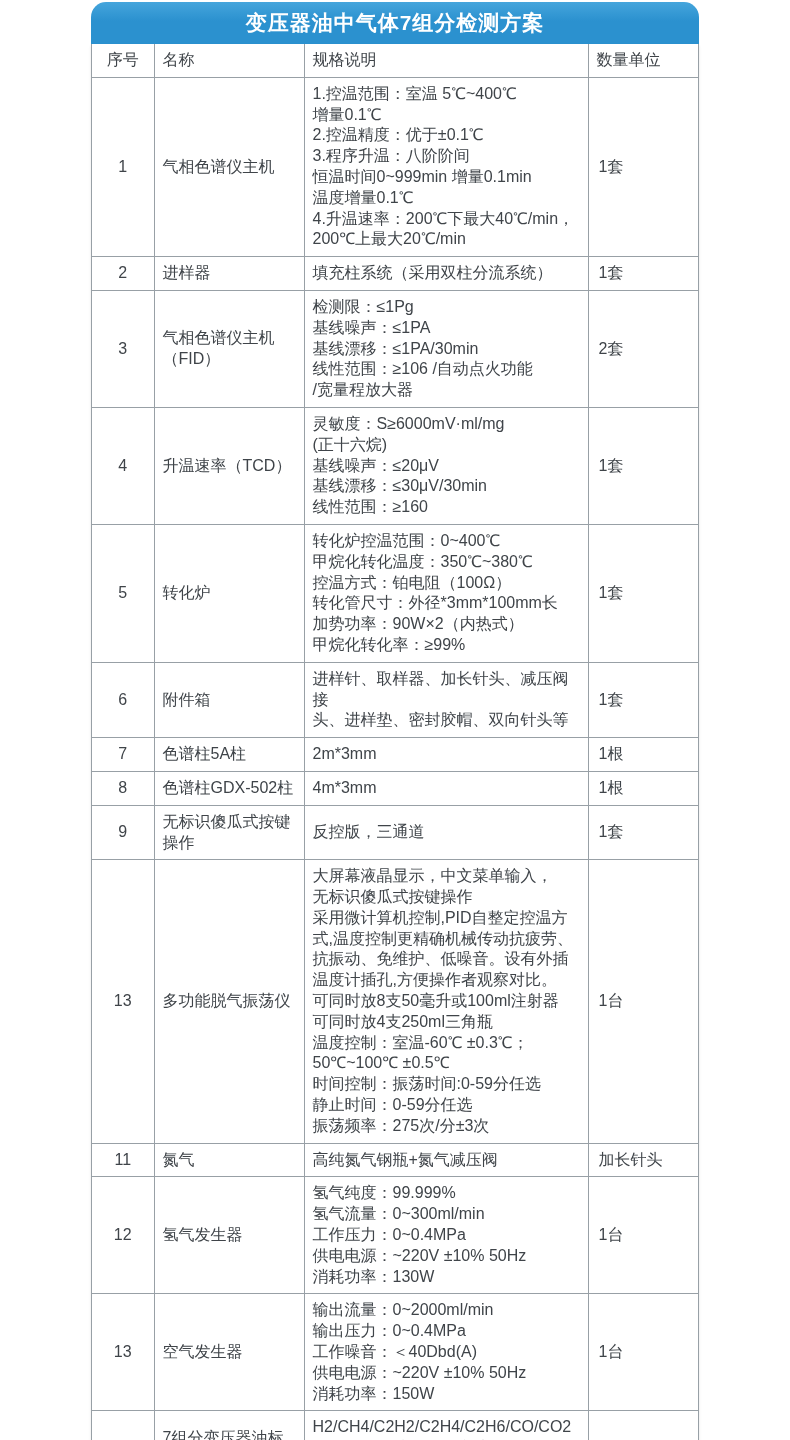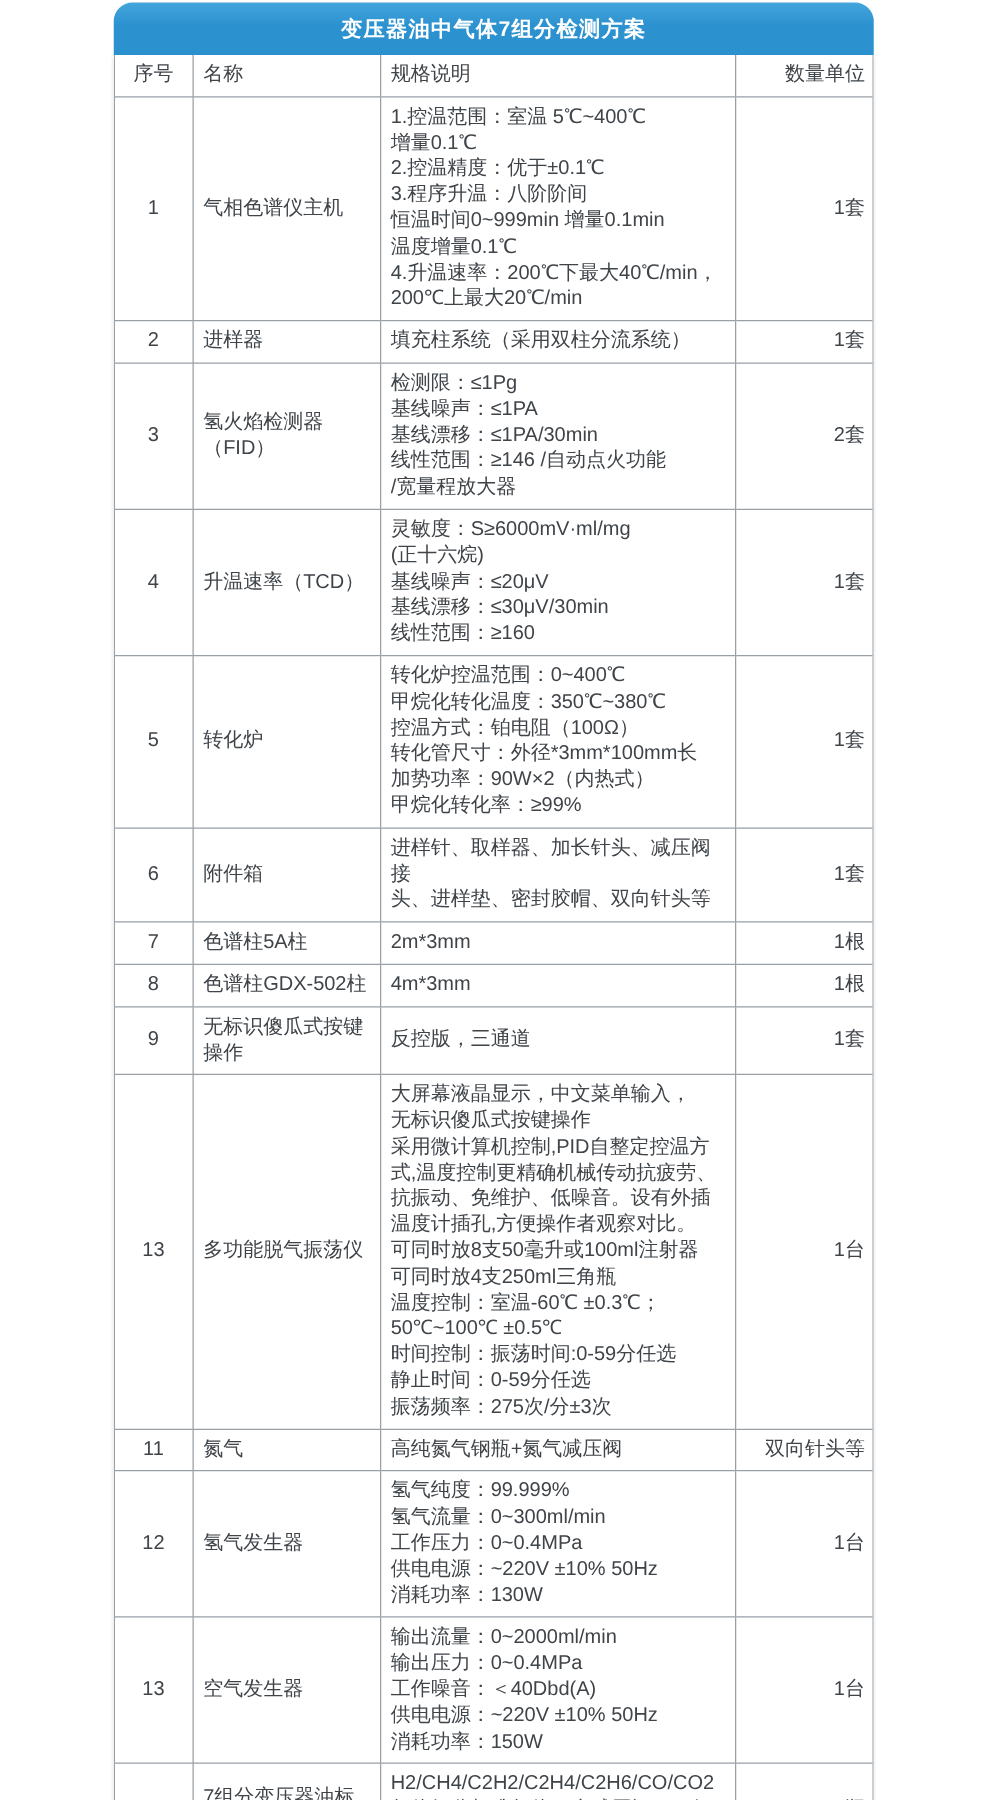--- a/index.html
+++ b/index.html
@@ -21,21 +21,21 @@
     position:absolute;
     left:91px;top:2px;
     width:608px;
   }
   .title-band{
     height:42px;
     border-radius:15px 15px 0 0;
     background:linear-gradient(180deg,var(--accent_blue_light) 0%,var(--accent_blue) 45%,var(--accent_blue) 100%);
     display:flex;align-items:center;justify-content:center;
     color:var(--title_text);
-    font-size:17px;font-weight:bold;letter-spacing:1px;
+    font-size:21px;font-weight:bold;letter-spacing:1px;
   }
   .table-wrap{
     border:1px solid var(--border_gray);
     border-top:none;
     border-radius:0 0 15px 15px;
     overflow:hidden;
     background:#fff;
     box-shadow:0 2px 3px rgba(0,0,0,0.10);
   }
   table{
@@ -53,21 +53,21 @@
   th,td{
     border-right:1px solid var(--border_gray);
     border-bottom:1px solid var(--border_gray);
     padding:6px 8px;
     vertical-align:middle;
     text-align:left;
     font-weight:normal;
     white-space:pre-line;
     overflow-wrap:break-word;
   }
-  th:last-child,td:last-child{border-right:none;text-align:right;}
+  th:last-child,td:last-child{border-right:none;}
   tbody tr:last-child td{border-bottom:none;}
   .cell-no{text-align:center;}
   .cell-qty{padding-left:10px;}
 </style>
 </head>
 <body>
 
 <div class="card">
   <div class="title-band">
     <span>变压器油中气体7组分检测方案</span>
@@ -103,25 +103,25 @@
     <td class="cell-qty">1套</td>
   </tr>
           <tr>
     <td class="cell-no">2</td>
     <td>进样器</td>
     <td>填充柱系统（采用双柱分流系统）</td>
     <td class="cell-qty">1套</td>
   </tr>
           <tr>
     <td class="cell-no">3</td>
-    <td>氢火焰检测器（FID）</td>
+    <td>气相色谱仪主机（FID）</td>
     <td>检测限：≤1Pg
 基线噪声：≤1PA
 基线漂移：≤1PA/30min
-线性范围：≥146 /自动点火功能
+线性范围：≥106 /自动点火功能
 /宽量程放大器</td>
     <td class="cell-qty">2套</td>
   </tr>
           <tr>
     <td class="cell-no">4</td>
     <td>升温速率（TCD）</td>
     <td>灵敏度：S≥6000mV·ml/mg
 (正十六烷)
 基线噪声：≤20μV
 基线漂移：≤30μV/30min
@@ -179,21 +179,21 @@
  50℃~100℃ ±0.5℃
 时间控制：振荡时间:0-59分任选
 静止时间：0-59分任选
 振荡频率：275次/分±3次</td>
     <td class="cell-qty">1台</td>
   </tr>
           <tr>
     <td class="cell-no">11</td>
     <td>氮气</td>
     <td>高纯氮气钢瓶+氮气减压阀</td>
-    <td class="cell-qty">双向针头等</td>
+    <td class="cell-qty">加长针头</td>
   </tr>
           <tr>
     <td class="cell-no">12</td>
     <td>氢气发生器</td>
     <td>氢气纯度：99.999%
 氢气流量：0~300ml/min
 工作压力：0~0.4MPa
 供电电源：~220V ±10% 50Hz
 消耗功率：130W</td>
     <td class="cell-qty">1台</td>

